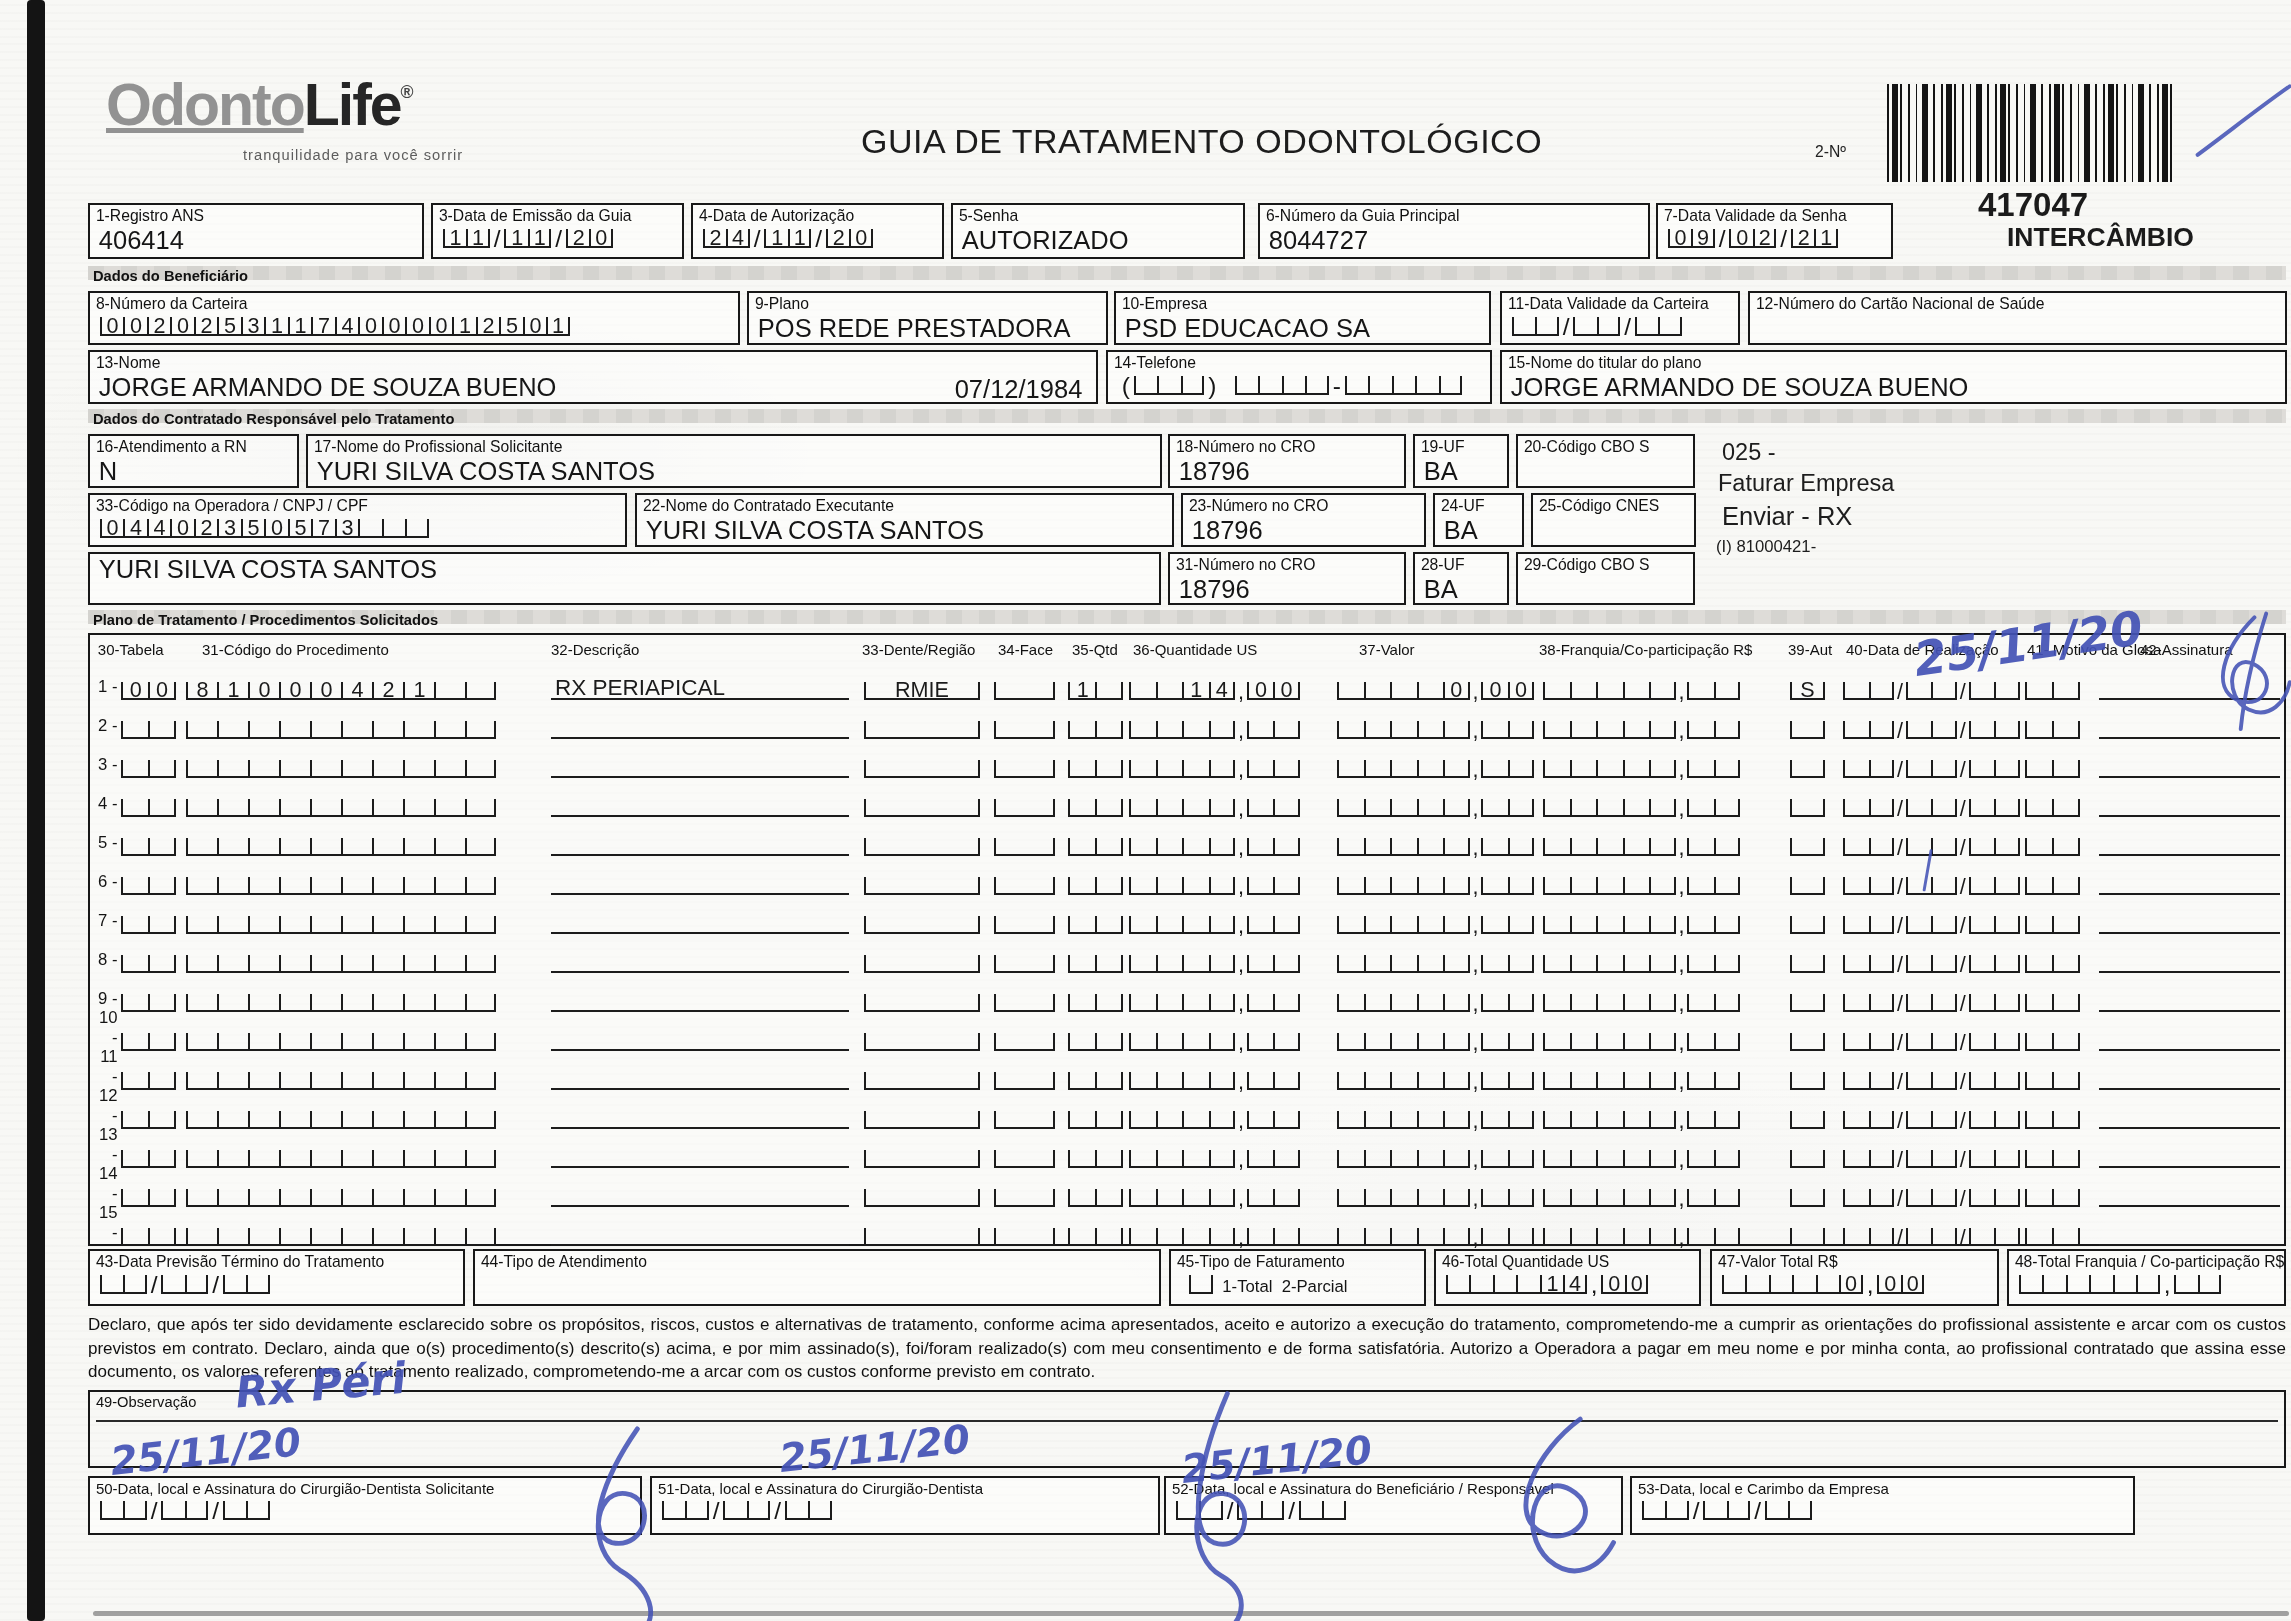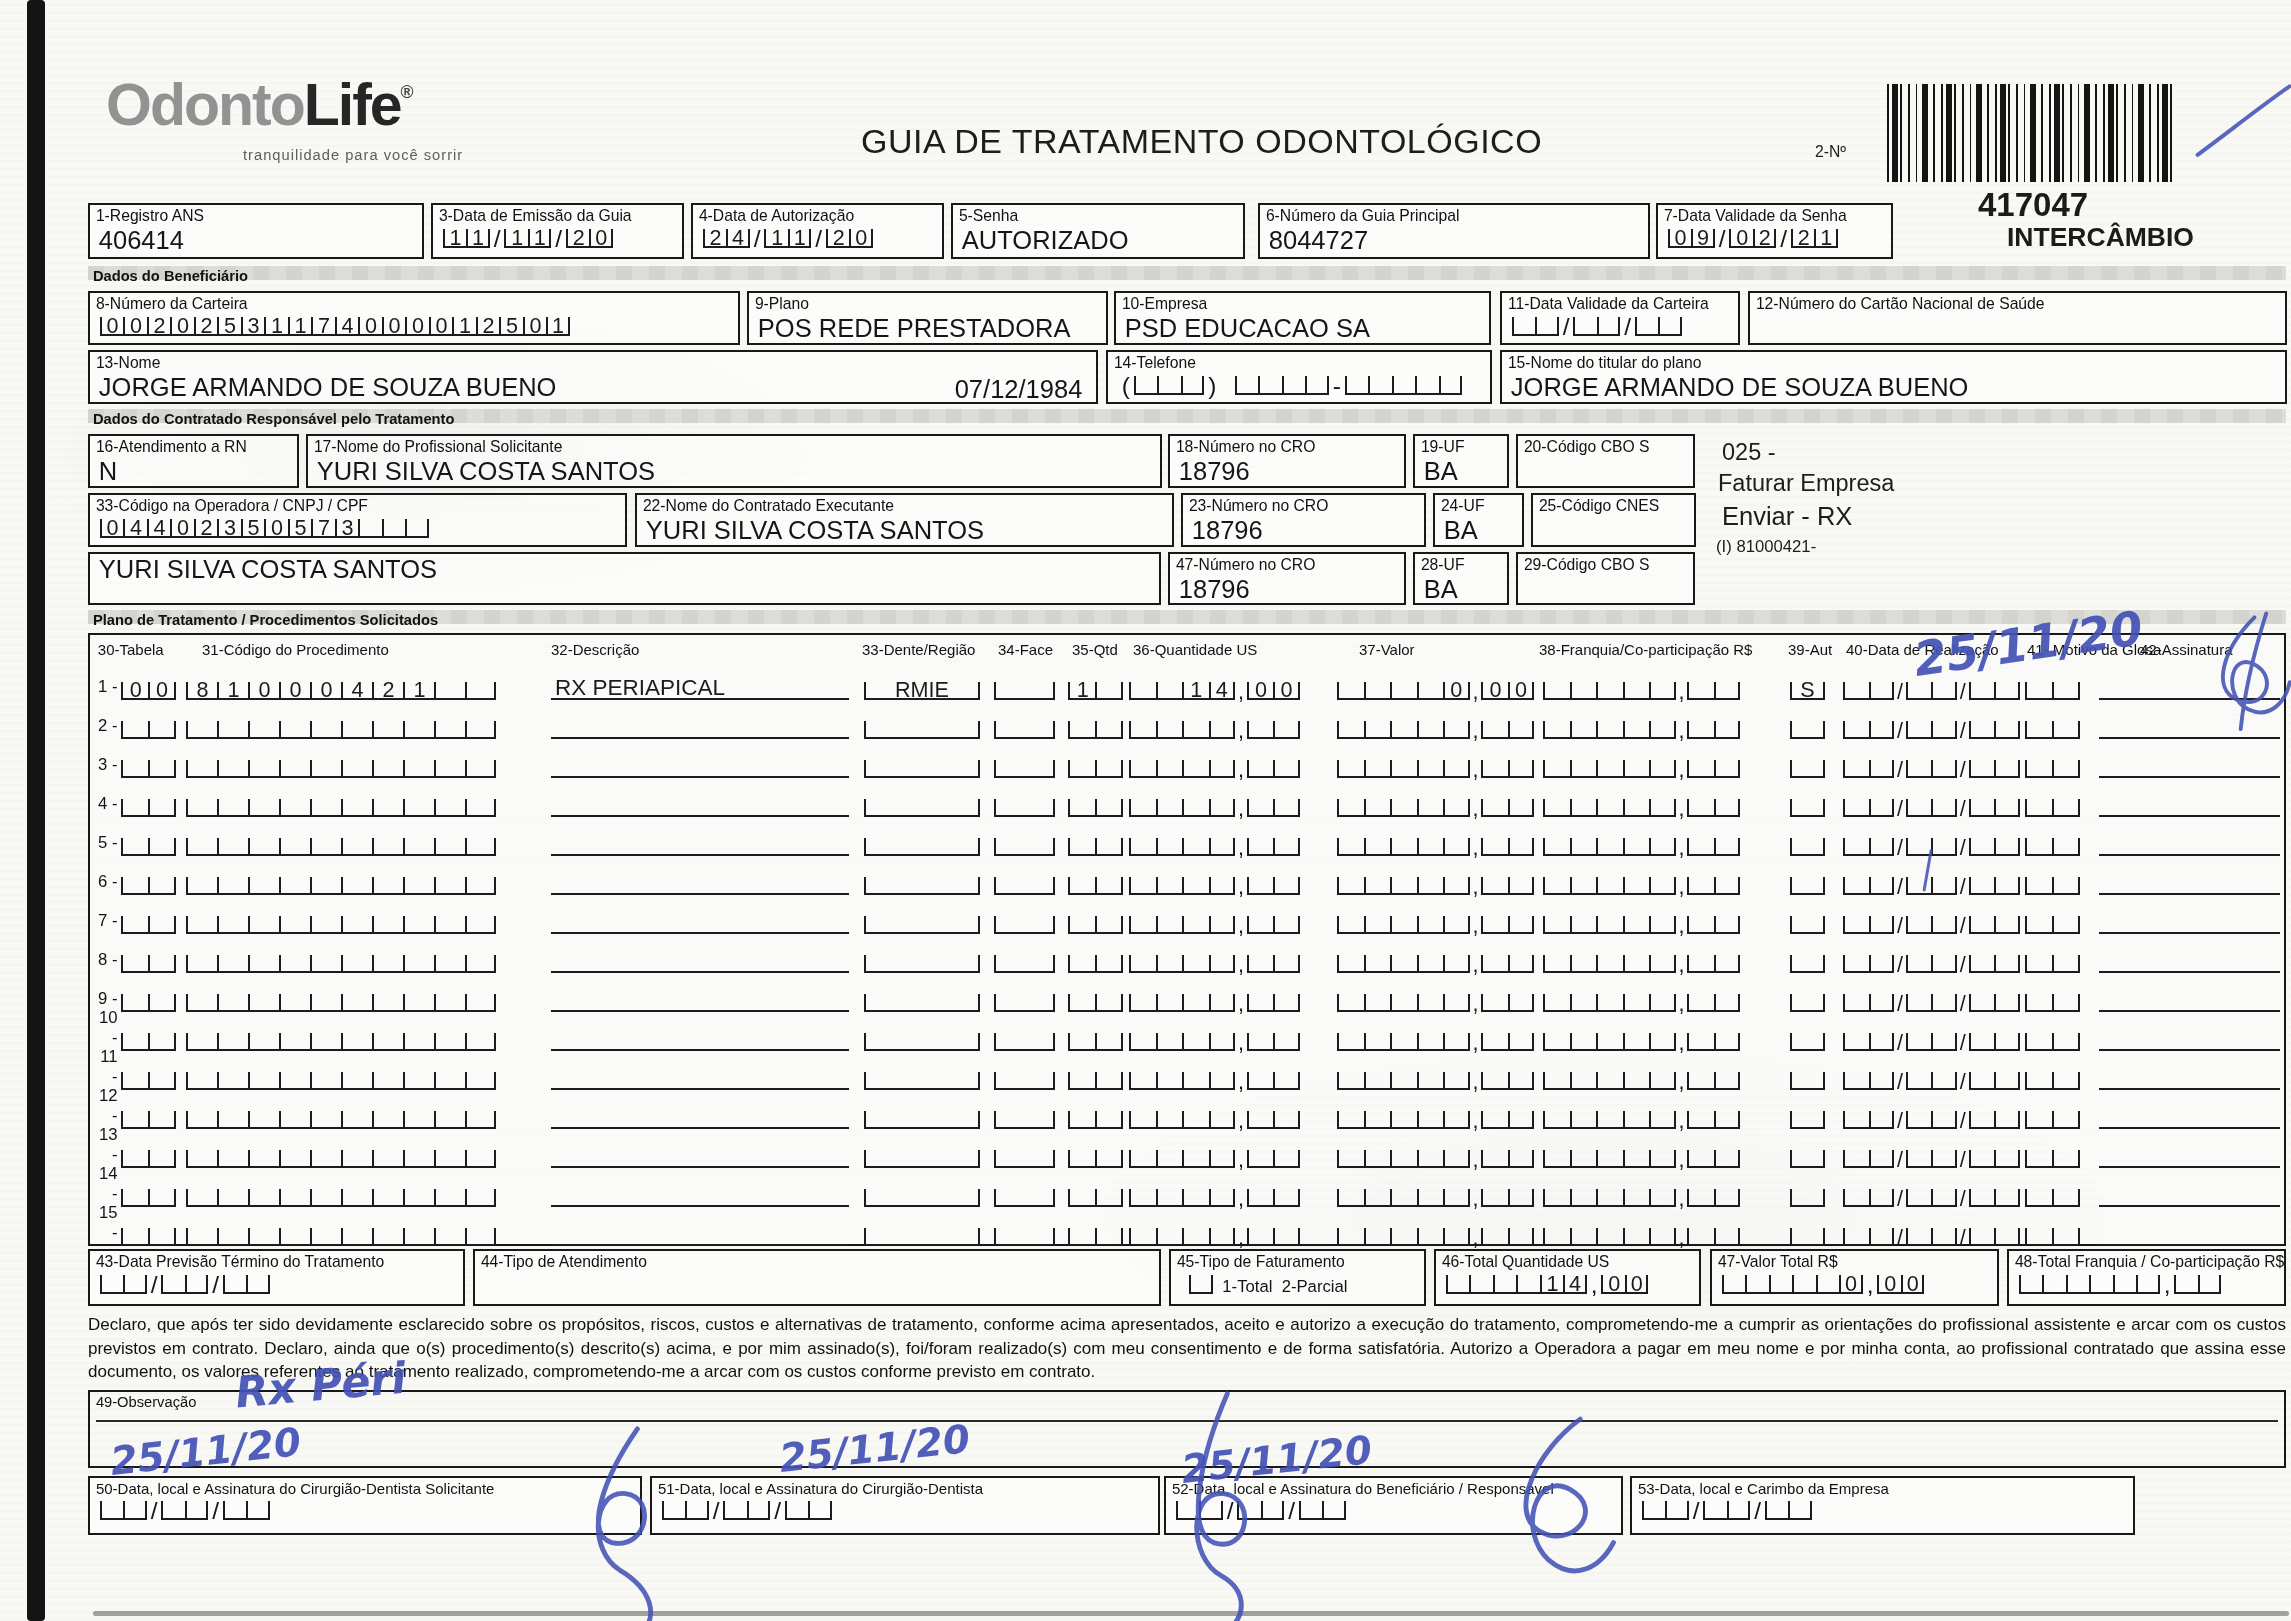--- a/index.html
+++ b/index.html
@@ -8,21 +8,21 @@
     background:
       radial-gradient(ellipse 686px 245px at 18% 28%, rgba(110,110,110,0.05), transparent 60%),
       radial-gradient(ellipse 882px 294px at 70% 75%, rgba(110,110,110,0.04), transparent 60%),
       repeating-linear-gradient(0deg, rgba(90,90,90,0.025) 0 2px, transparent 2px 7.8px),
       #f8f8f5;}
   .scanbar-left{position:absolute;left:27.4px;top:0;width:17.6px;height:1621px;background:#141414;border-radius:3.9px;}
   .scanbar-bottom{position:absolute;left:93px;top:1611px;width:2196px;height:4.9px;background:#5a5a5a;opacity:.55;border-radius:2.9px;}
 
   
   .logo{position:absolute;left:106px;top:76px;font-weight:700;font-size:59px;letter-spacing:-2px;line-height:1;}
-  .logo .od{color:#929292;} .logo .lf{color:#262626;} .logo .reg{font-size:17.6px;vertical-align:27.4px;color:#444;letter-spacing:0;}
+  .logo .od{color:#929292;text-decoration:underline;} .logo .lf{color:#262626;} .logo .reg{font-size:17.6px;vertical-align:27.4px;color:#444;letter-spacing:0;}
   .tagline{position:absolute;left:243px;top:147px;font-size:14.7px;color:#5d5d5d;letter-spacing:1px;}
   .doc-title{position:absolute;left:861px;top:122px;font-size:34px;color:#1d1d1d;letter-spacing:0.5px;}
   .bc-label{position:absolute;left:1815px;top:143px;font-size:15.7px;color:#222;}
   .barcode{position:absolute;left:1887px;top:84px;width:286px;height:98px;
     background:repeating-linear-gradient(90deg,#141414 0 2px,#f8f8f5 2px 4.9px,#141414 4.9px 10.8px,#f8f8f5 10.8px 12.7px,#141414 12.7px 14.7px,#f8f8f5 14.7px 20.6px,#141414 20.6px 23.5px,#f8f8f5 23.5px 29px,#141414 29px 30px,#f8f8f5 30px 35px,#141414 35px 41px,#f8f8f5 41px 46px,#141414 46px 48px,#f8f8f5 48px 54px);}
   .guide-num{position:absolute;left:1978px;top:186px;font-size:33px;font-weight:700;color:#1b1b1b;}
   .guide-type{position:absolute;left:2007px;top:222px;font-size:26.5px;font-weight:700;color:#1b1b1b;}
 
   
   .fbox{position:absolute;border:2.5px solid #181818;background:rgba(255,255,255,.5);box-sizing:border-box;}
@@ -297,21 +297,21 @@
     <span class="flabel">25-Código CNES</span>
     <span class="fvalue"></span>
   </div>
   <div class="note" style="left:1722px;top:502px;font-size:25.5px">Enviar - RX</div>
   <div class="note" style="left:1716px;top:537px;font-size:16.7px">(I) 81000421-</div>
 
   <div class="fbox" style="left:88px;top:552px;width:1073px;height:53px">
     <span class="fvalue">YURI SILVA COSTA SANTOS</span>
   </div>
   <div class="fbox" style="left:1168px;top:552px;width:238px;height:53px">
-    <span class="flabel">47-Número no CRO</span>
+    <span class="flabel">31-Número no CRO</span>
     <span class="fvalue">18796</span>
   </div>
   <div class="fbox" style="left:1413px;top:552px;width:96px;height:53px">
     <span class="flabel">28-UF</span>
     <span class="fvalue">BA</span>
   </div>
   <div class="fbox" style="left:1516px;top:552px;width:179px;height:53px">
     <span class="flabel">29-Código CBO S</span>
     <span class="fvalue"></span>
   </div>

